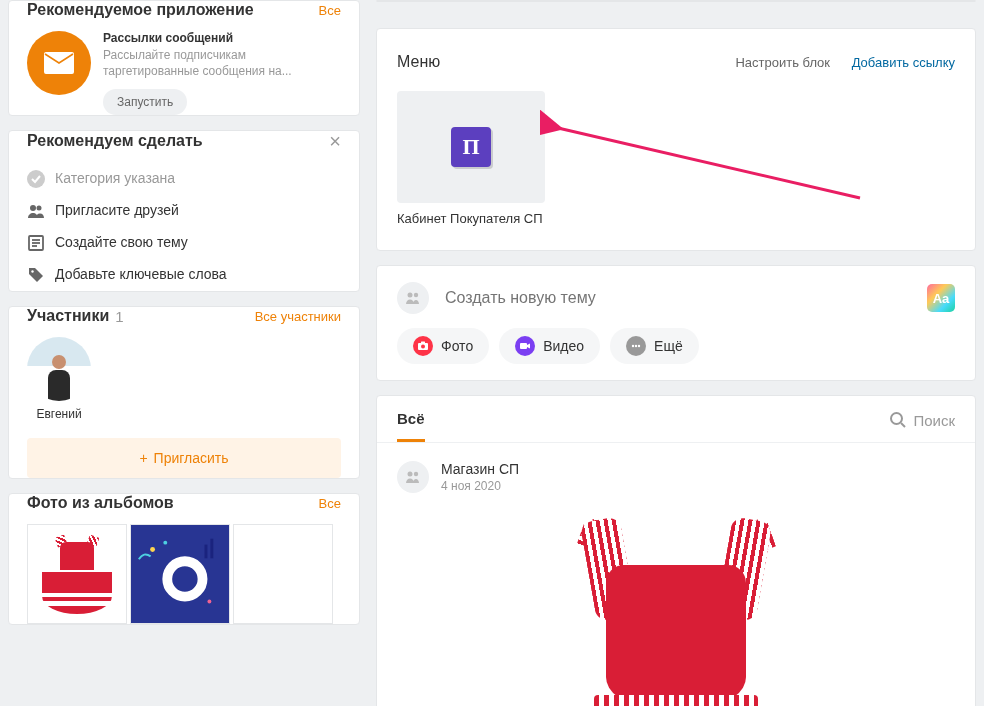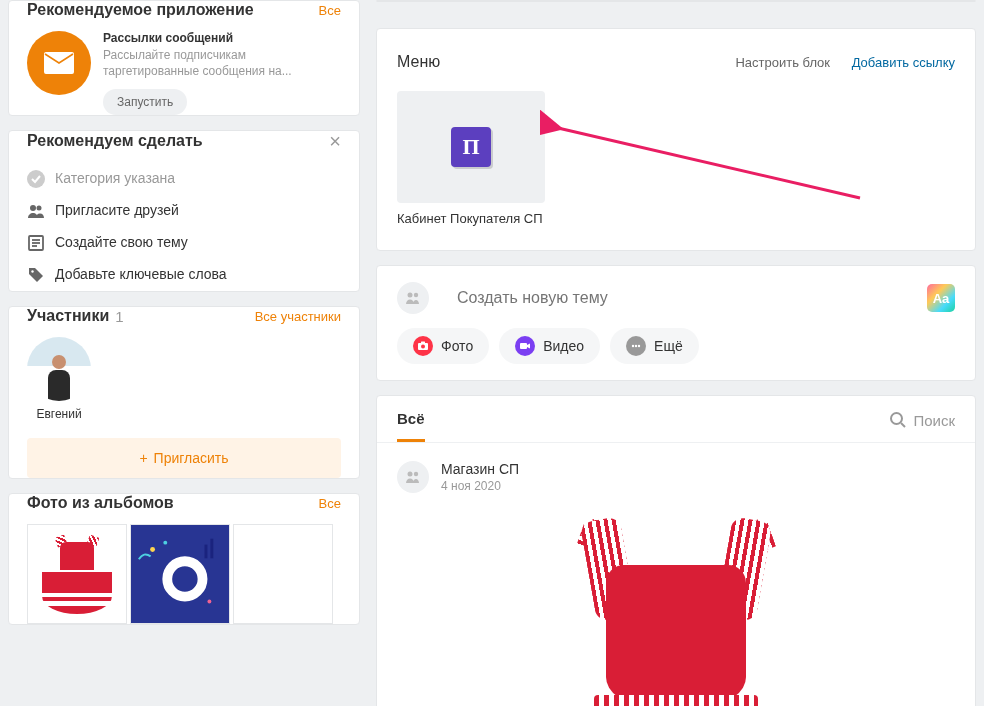--- a/index.html
+++ b/index.html
@@ -44,21 +44,21 @@
 .menu-ttl{font-size:16px;font-weight:400;color:#333}
 .menu-acts{font-size:13px}
 .menu-acts .mute{color:#666;margin-right:18px;cursor:pointer}
 .menu-acts .orange{color:#0369a1;cursor:pointer}
 .menu-tile{width:148px}
 .tile-box{width:148px;height:112px;background:#eef0f2;border-radius:4px;display:flex;align-items:center;justify-content:center;cursor:pointer}
 .tile-lbl{font-size:13px;color:#333;margin-top:8px}
 .p-logo{width:40px;height:40px;background:#5c3fbf;border-radius:4px;display:flex;align-items:center;justify-content:center;box-shadow:2px 2px 0 rgba(0,0,0,.15)}
 .p-logo span{color:#fff;font-size:22px;font-weight:700;font-family:Georgia,serif}
 .compose{padding:16px 20px}
-.comp-row{display:flex;align-items:center;gap:28px;position:relative}
+.comp-row{display:flex;align-items:center;gap:16px;position:relative}
 .grp-ico{width:32px;height:32px;border-radius:50%;background:#eef0f2;display:flex;align-items:center;justify-content:center}
 .comp-ph{flex:1;border:none;font-size:16px;color:#999;outline:none}
 .aa-ico{width:28px;height:28px;border-radius:5px;background:linear-gradient(135deg,#ff6b9d 0%,#feca57 35%,#48dbfb 70%,#1dd1a1 100%);display:flex;align-items:center;justify-content:center;color:#fff;font-size:13px;font-weight:700}
 .chip-row{display:flex;gap:10px;margin-top:14px}
 .chip{background:#f5f6f7;border:none;border-radius:20px;padding:8px 16px;display:flex;align-items:center;gap:8px;font-size:14px;color:#333;cursor:pointer}
 .chip-ic{width:20px;height:20px;border-radius:50%;display:flex;align-items:center;justify-content:center}
 .feed{padding:0}
 .feed-tabs{display:flex;justify-content:space-between;align-items:center;padding:14px 20px 0;border-bottom:1px solid #eef0f2}
 .tab-all{font-size:15px;font-weight:700;color:#333;padding-bottom:12px;border-bottom:3px solid #ee8208}
 .search-lnk{display:flex;align-items:center;gap:6px;color:#999;font-size:15px;cursor:pointer;padding-bottom:12px}

